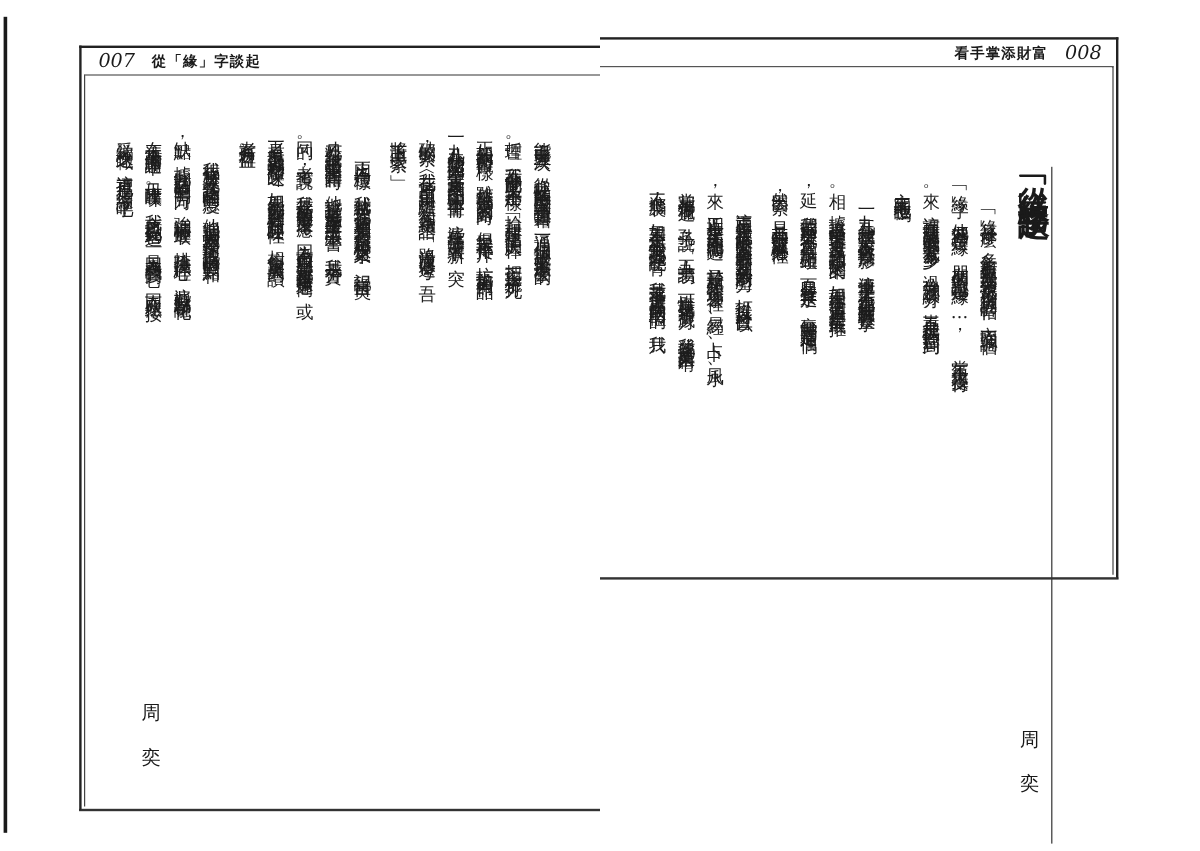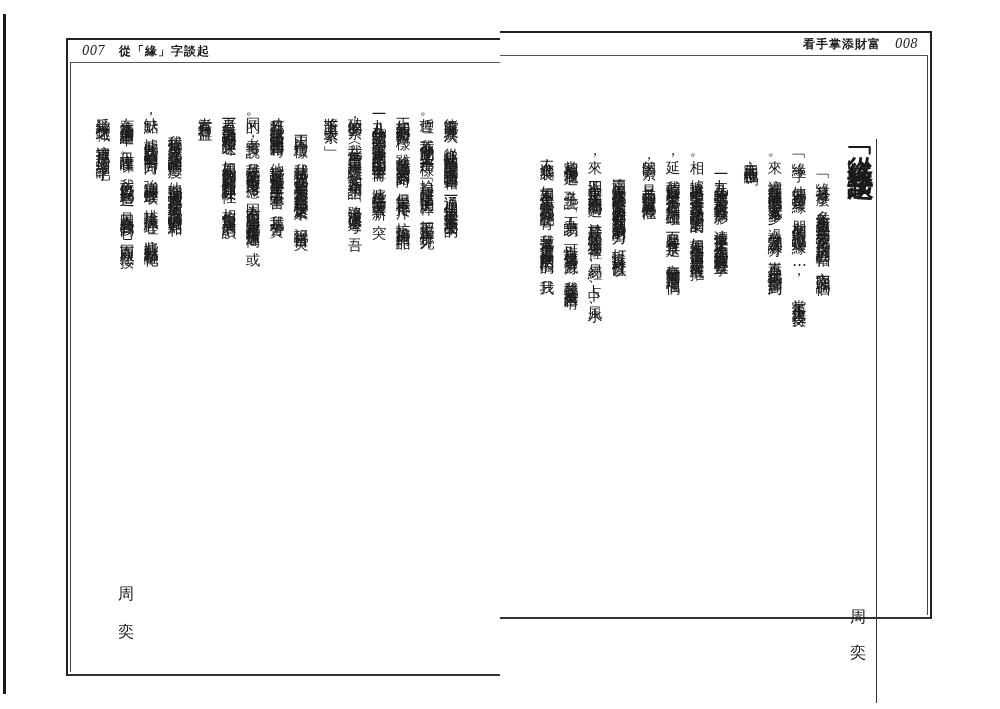--- a/index.html
+++ b/index.html
@@ -3,31 +3,31 @@
 <meta charset="utf-8">
 <style>
   html, body { margin:0; padding:0; }
   body {
     width:1000px; height:709px; background:#ffffff; position:relative; overflow:hidden;
     font-family: "DejaVu Serif", "Liberation Serif", serif; color:#1a1a1a;
   }
   .edge-bar { position:absolute; left:3px; top:14px; width:3px; height:680px; background:#1a1a1a; }
   .page { position:absolute; }
   .page-left { left:66px; top:38px; width:434px; height:638px; }
-  .page-right { left:500px; top:31px; width:432px; height:588px; }
+  .page-right { left:500px; top:31px; width:432px; height:452px; }
   .outer-frame { position:absolute; inset:0; border-top:2px solid #222; }
   .page-left .outer-frame { border-left:2px solid #222; border-bottom:2px solid #333; }
   .page-right .outer-frame { border-right:2px solid #222; border-bottom:2px solid #333; }
   .header {
     position:absolute; top:4px; height:18px; font-size:12px; line-height:18px;
     display:flex; gap:14px; align-items:center;
   }
   .page-left .header { left:16px; }
   .page-right .header { right:14px; }
-  .page-no { font-style:italic; font-size:12px; }
+  .page-no { font-style:italic; font-size:16px; }
   .header-title { font-weight:bold; letter-spacing:1px; font-size:12px; }
   .inner-frame { position:absolute; top:24px; bottom:4px; border-top:1px solid #555; }
   .page-left .inner-frame { left:4px; right:0; border-left:1px solid #444; }
   .page-right .inner-frame { left:0; right:4px; border-right:1px solid #444; }
 
   .col {
     position:absolute; writing-mode:vertical-rl; text-orientation:upright;
     font-size:14.6px; line-height:18px; letter-spacing:2.2px; white-space:nowrap;
     color:#1c1c1c;
   }

